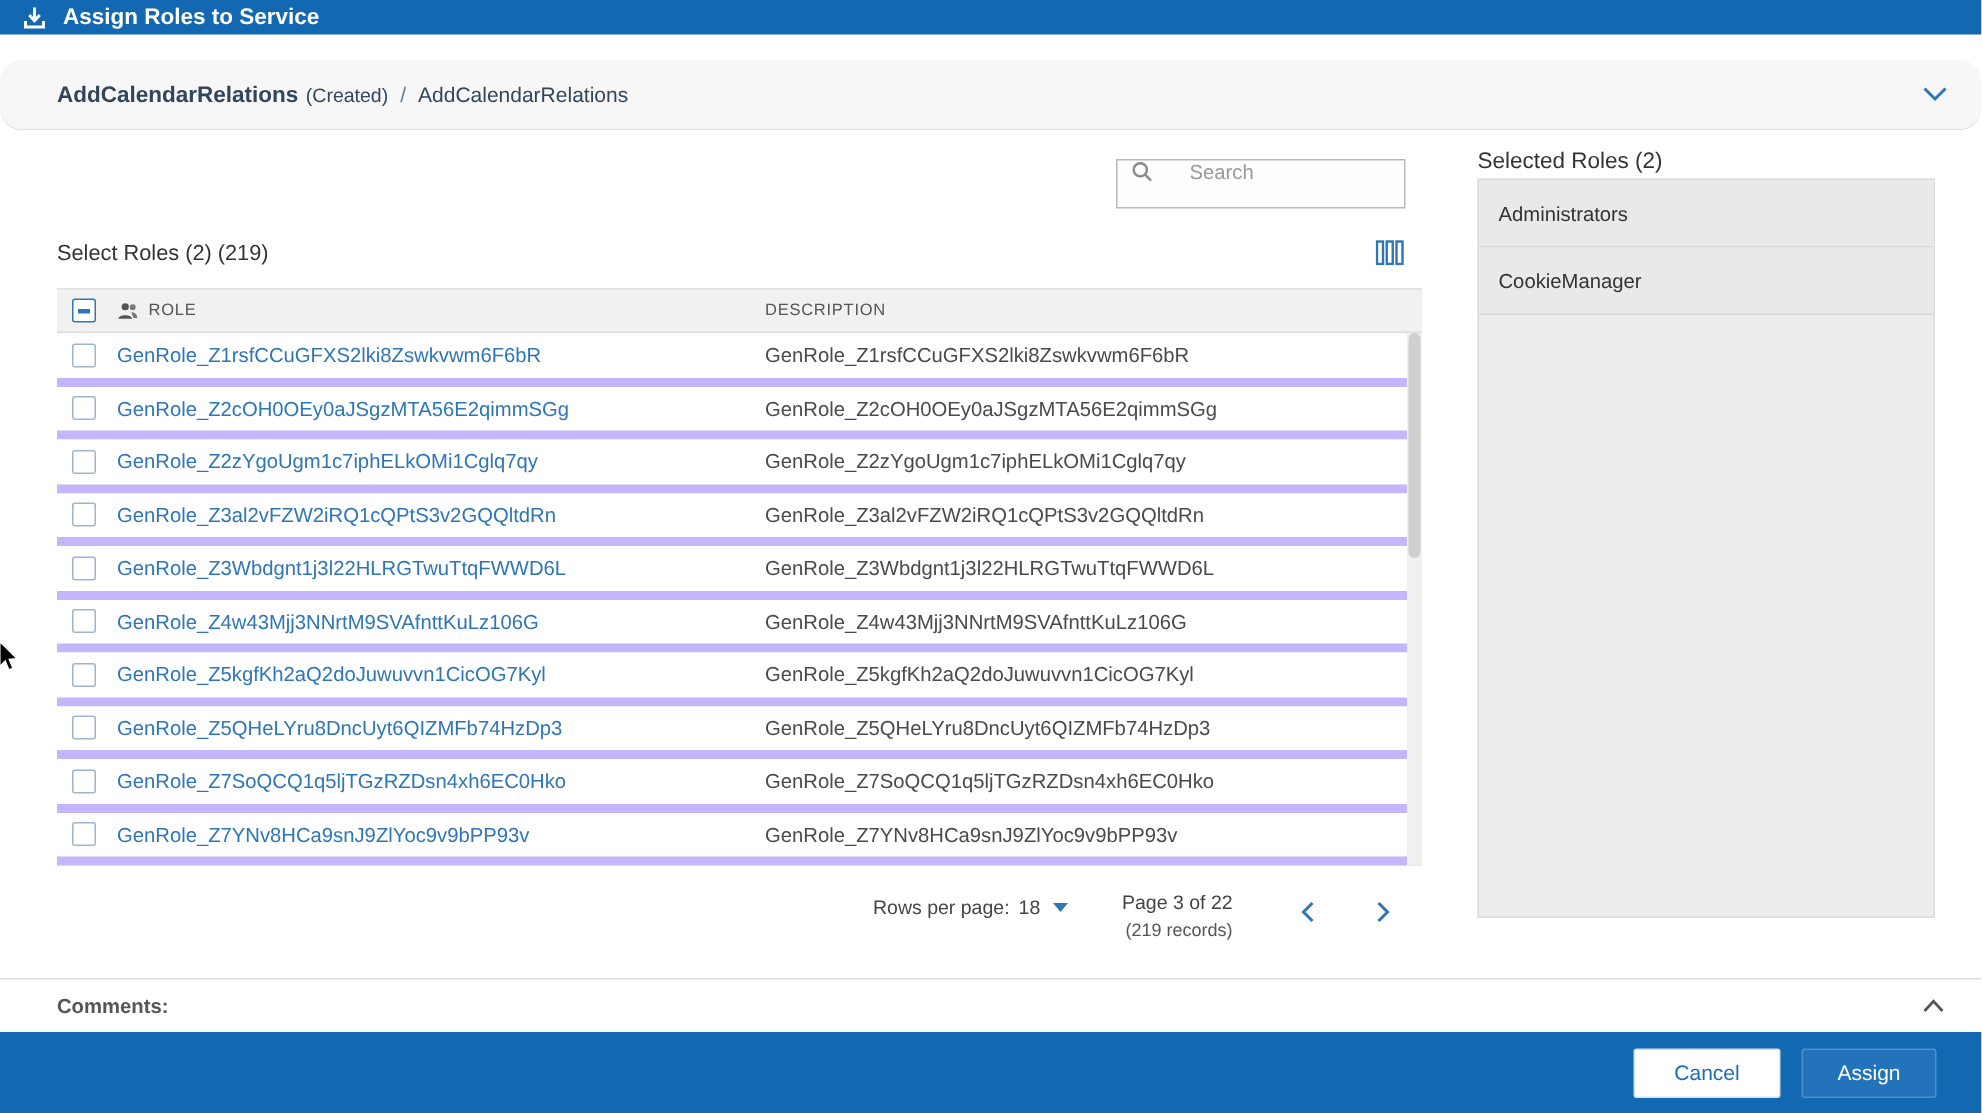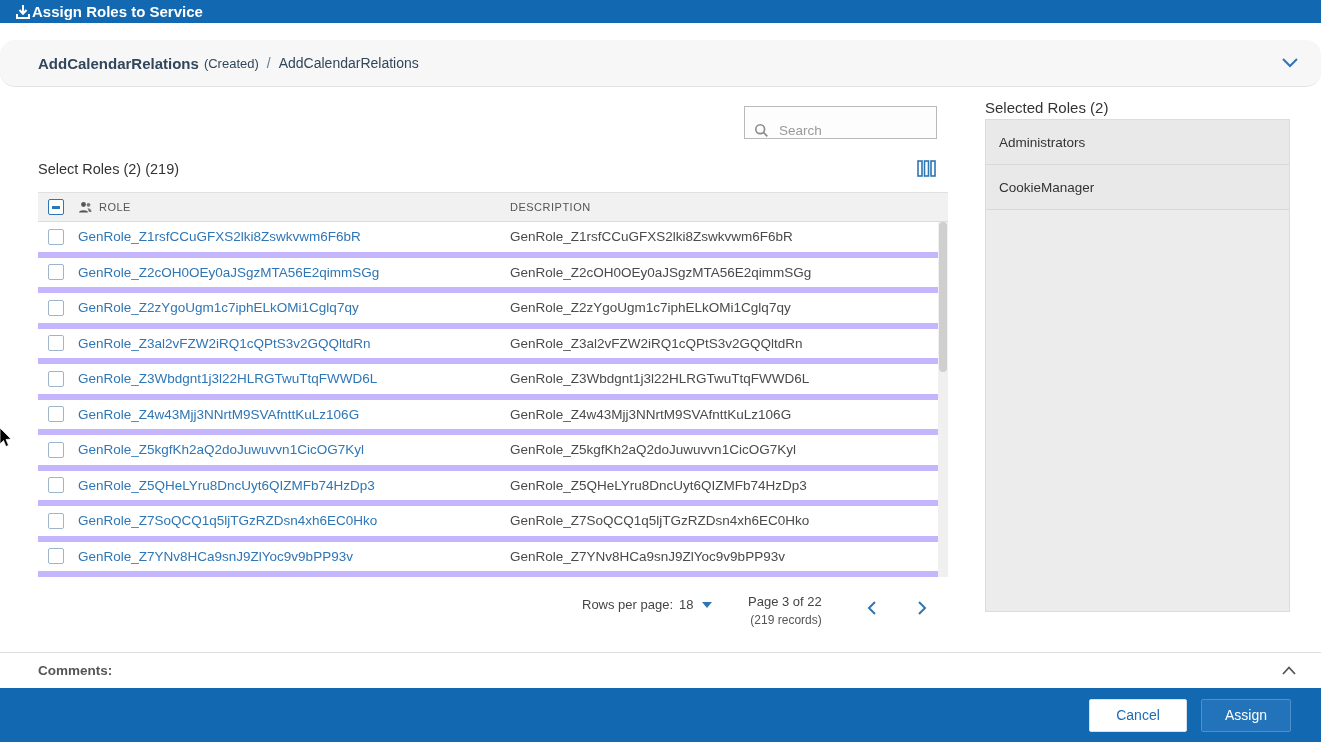--- a/index.html
+++ b/index.html
@@ -9,21 +9,21 @@
     position: relative;
     background: #ffffff;
     overflow: hidden;
     color: #333;
   }
 
   
   .topbar {
     position: absolute; top: 0; left: 0; right: 0; height: 23px;
     background: #1268b1; display: flex; align-items: center;
-    padding: 0 14px; 
+    padding: 0 14px; gap: 10px;
   }
   .topbar-title { color: #fff; font-size: 15px; font-weight: 700; }
 
   
   .breadcrumb {
     position: absolute; top: 40px; left: 0; right: 0; height: 47px;
     background: #f7f7f7; border-bottom: 1px solid #e3e3e3;
     display: flex; align-items: center; padding: 0 22px 0 38px;
     color: #31465c;
     border-radius: 15px;
@@ -31,21 +31,21 @@
   .bc-primary { font-size: 15px; font-weight: 700; }
   .bc-suffix { font-size: 13px; margin-left: 5px; }
   .bc-sep { margin: 0 8px; color: #6a7a8a; font-size: 14px; }
   .bc-secondary { font-size: 14px; }
   .bc-caret { margin-left: auto; cursor: pointer; display: flex; }
 
   
   .search-box {
     position: absolute; top: 106px; left: 744px; width: 193px; height: 33px;
     border: 1px solid #b9b9b9; background: #fdfdfd;
-    display: flex; align-items: flex-end; padding: 0 9px; gap: 10px;
+    display: flex; align-items: flex-start; padding: 0 9px; gap: 24px;
   }
   .search-box input {
     border: none; outline: none; background: transparent;
     font-family: "Liberation Sans", sans-serif;
     font-size: 13.5px; color: #555; width: 100%;
   }
   .search-box input::placeholder { color: #9a9a9a; }
 
   
   .selected-title {

